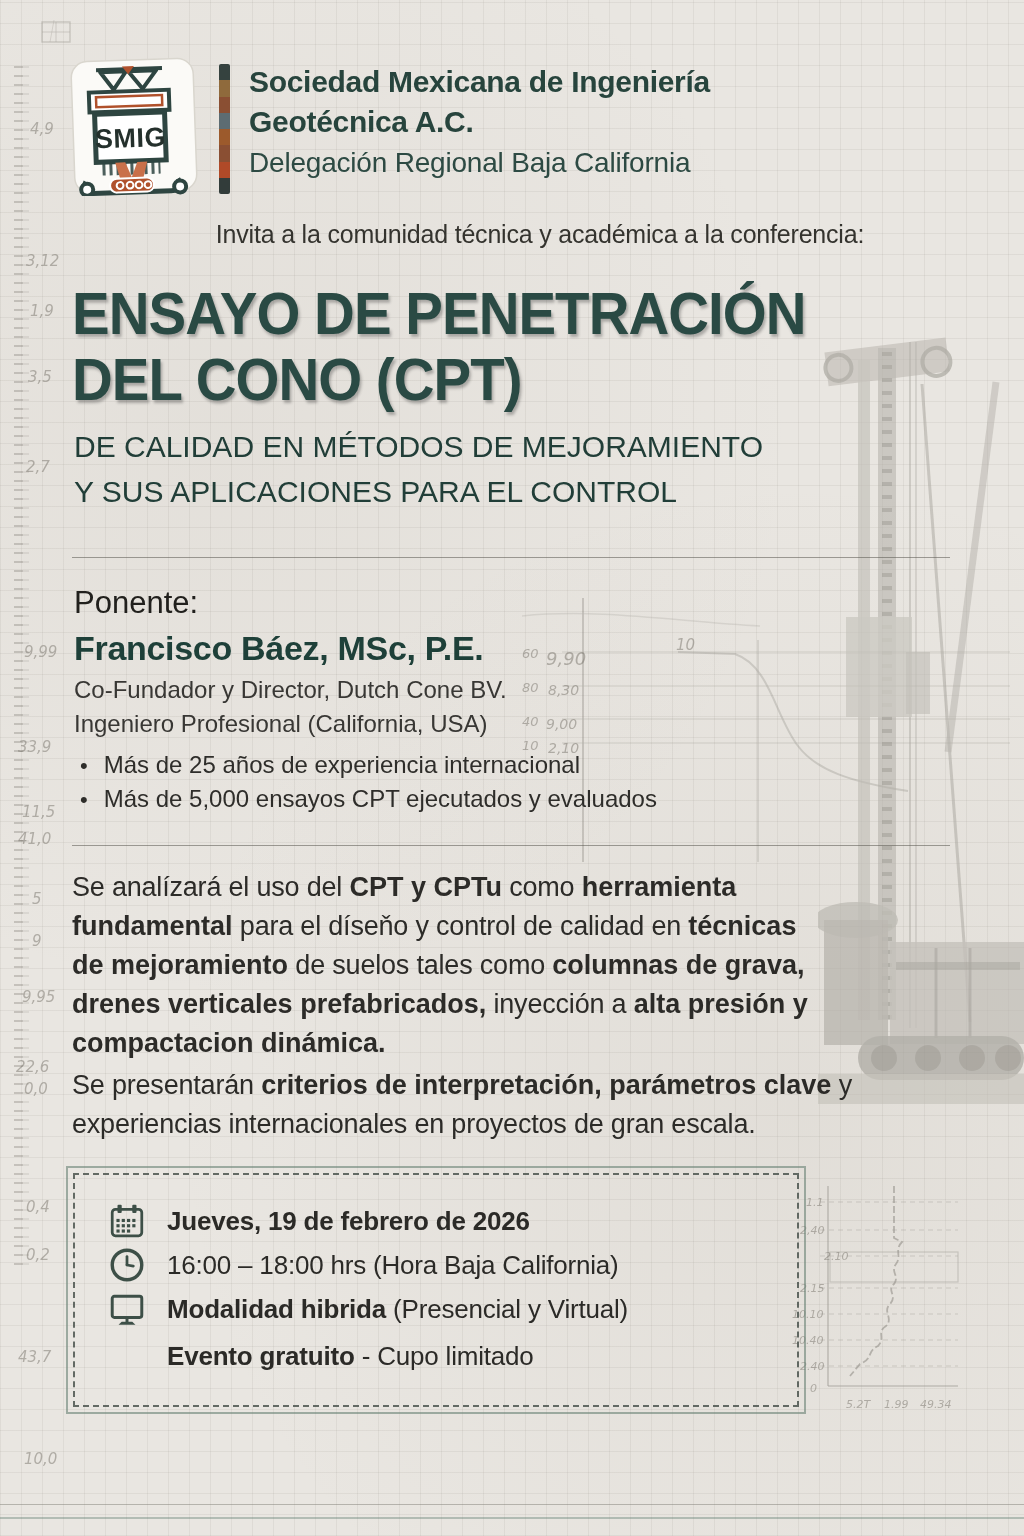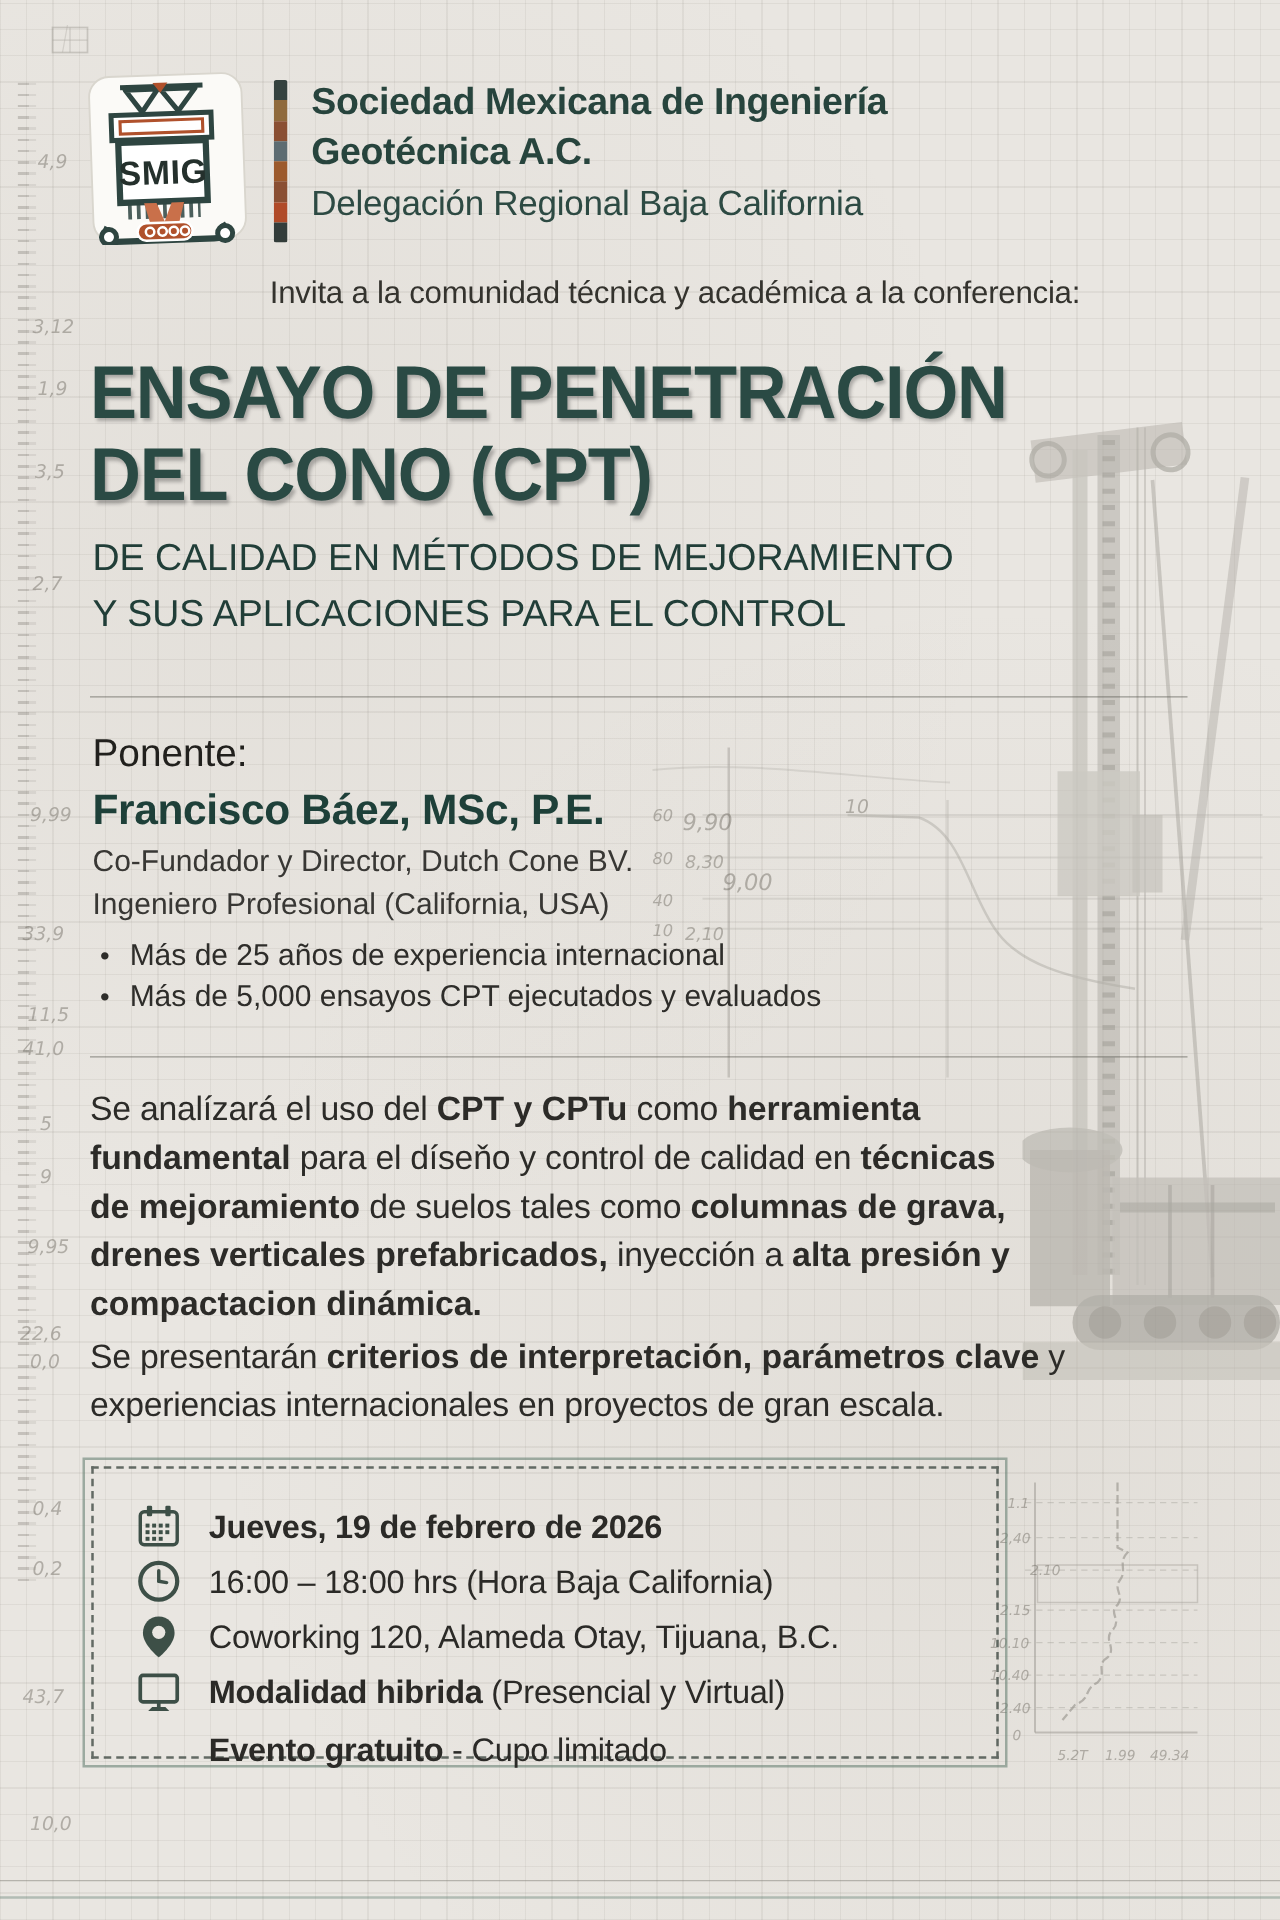--- a/index.html
+++ b/index.html
@@ -158,21 +158,21 @@
       <span class="bg-label" style="left: 32px; top: 932px; font-size: 15px;">9</span>
       <span class="bg-label" style="left: 22px; top: 988px; font-size: 15px;">9,95</span>
       <span class="bg-label" style="left: 16px; top: 1058px; font-size: 15px;">22,6</span>
       <span class="bg-label" style="left: 24px; top: 1080px; font-size: 15px;">0,0</span>
       <span class="bg-label" style="left: 26px; top: 1198px; font-size: 15px;">0,4</span>
       <span class="bg-label" style="left: 26px; top: 1246px; font-size: 15px;">0,2</span>
       <span class="bg-label" style="left: 18px; top: 1348px; font-size: 15px;">43,7</span>
       <span class="bg-label" style="left: 24px; top: 1450px; font-size: 15px;">10,0</span>
       <span class="bg-label" style="left: 546px; top: 648px; font-size: 18px;">9,90</span>
       <span class="bg-label" style="left: 548px; top: 682px; font-size: 14px;">8,30</span>
-      <span class="bg-label" style="left: 546px; top: 696px; font-size: 18px; margin-left: 32px;">9,00</span>
+      <span class="bg-label" style="left: 546px; top: 716px; font-size: 14px;">9,00</span>
       <span class="bg-label" style="left: 548px; top: 740px; font-size: 14px;">2,10</span>
       <span class="bg-label" style="left: 522px; top: 646px; font-size: 13px;">60</span>
       <span class="bg-label" style="left: 522px; top: 680px; font-size: 13px;">80</span>
       <span class="bg-label" style="left: 522px; top: 714px; font-size: 13px;">40</span>
       <span class="bg-label" style="left: 522px; top: 738px; font-size: 13px;">10</span>
       <span class="bg-label" style="left: 676px; top: 636px; font-size: 15px;">10</span>
       <span class="bg-label" style="left: 806px; top: 1196px; font-size: 11px;">1.1</span>
       <span class="bg-label" style="left: 800px; top: 1224px; font-size: 11px;">2,40</span>
       <span class="bg-label" style="left: 824px; top: 1250px; font-size: 11px;">2.10</span>
       <span class="bg-label" style="left: 800px; top: 1282px; font-size: 11px;">2.15</span>
@@ -289,29 +289,20 @@
         <span class="icon-cell">
           <svg width="38" height="38" viewBox="0 0 36 36">
             <circle cx="18" cy="18" r="14" fill="none" stroke="#3d4f47" stroke-width="3.2"></circle>
             <line x1="18" y1="18" x2="18" y2="10" stroke="#3d4f47" stroke-width="2.6" stroke-linecap="round"></line>
             <line x1="18" y1="18" x2="24" y2="19" stroke="#3d4f47" stroke-width="2.6" stroke-linecap="round"></line>
           </svg>
         </span>
         <span><span class="b"></span><span>16:00 – 18:00 hrs (Hora Baja California)</span></span>
       </div>
 
-      <div class="detail-row">
-        <span class="icon-cell">
-          <svg width="38" height="38" viewBox="0 0 36 36">
-            <path d="M18 3 C11 3 6 8.5 6 15.5 C6 24.5 18 34 18 34 S30 24.5 30 15.5 C30 8.5 25 3 18 3 Z" fill="#3d4f47"></path>
-            <circle cx="18" cy="15" r="5" fill="#e9e6e1"></circle>
-          </svg>
-        </span>
-        <span><span class="b"></span><span>Coworking 120, Alameda Otay, Tijuana, B.C.</span></span>
-      </div>
 
       <div class="detail-row">
         <span class="icon-cell">
           <svg width="38" height="38" viewBox="0 0 36 36">
             <rect x="4" y="6" width="28" height="20" rx="2" fill="none" stroke="#3d4f47" stroke-width="2.8"></rect>
             <line x1="18" y1="26" x2="18" y2="31" stroke="#3d4f47" stroke-width="2.8"></line>
             <polygon points="10,33 26,33 23,30 13,30" fill="#3d4f47"></polygon>
           </svg>
         </span>
         <span><span class="b">Modalidad hibrida</span><span> (Presencial y Virtual)</span></span>

